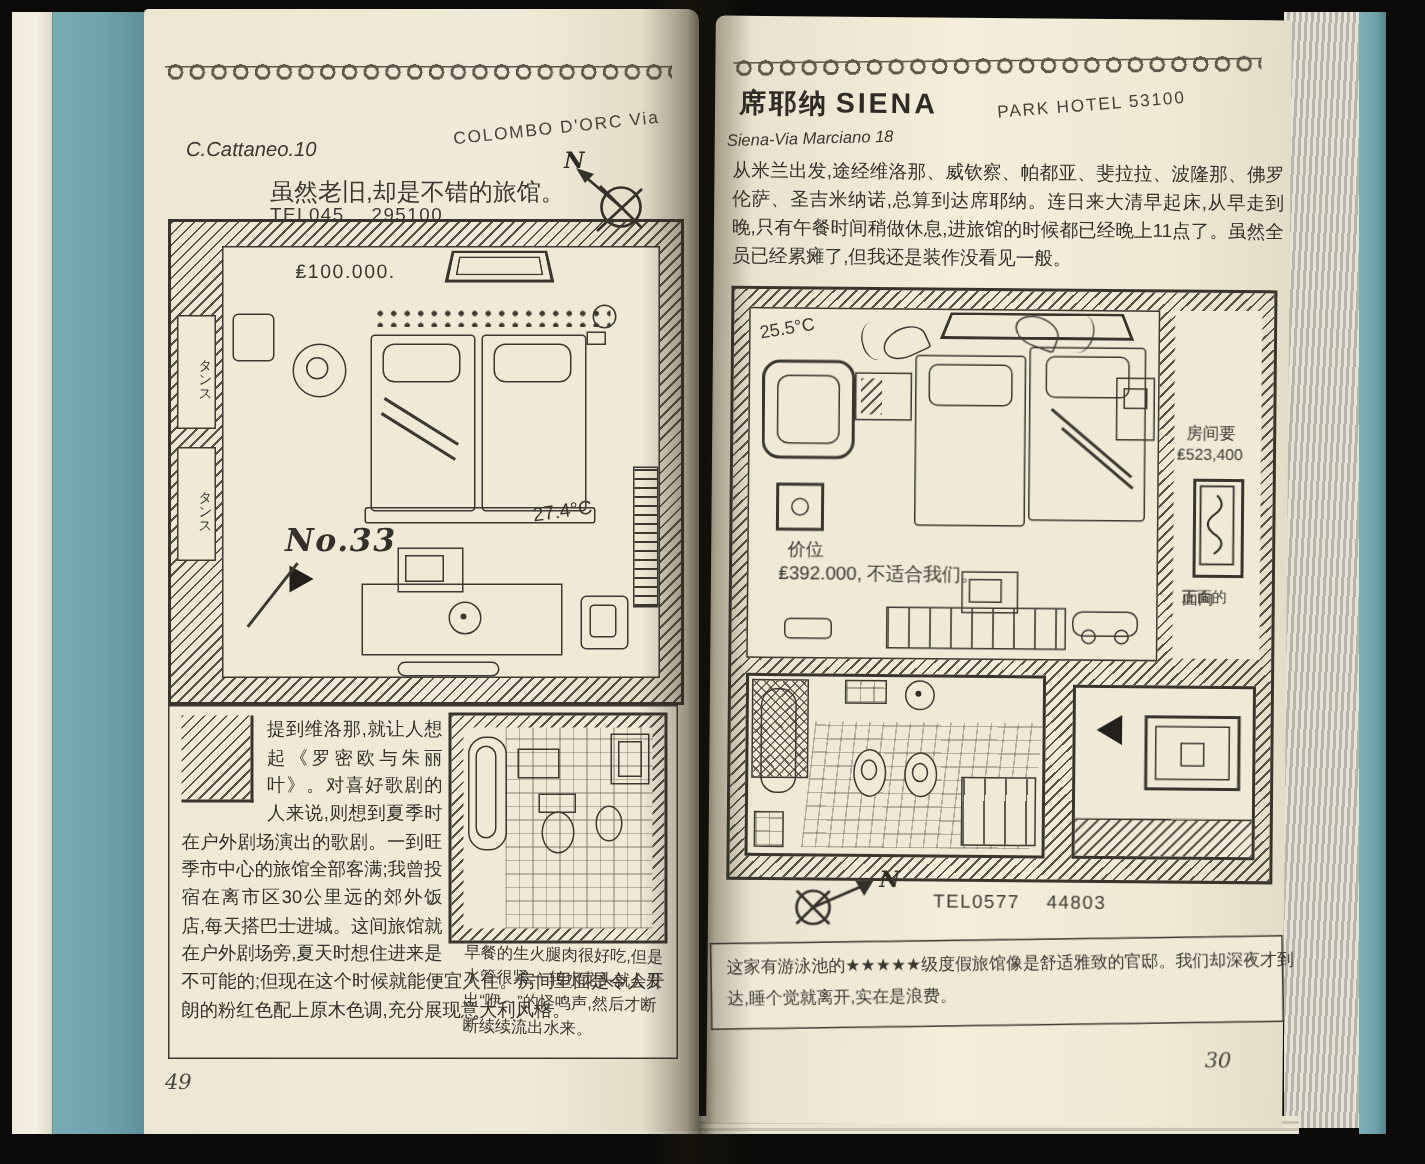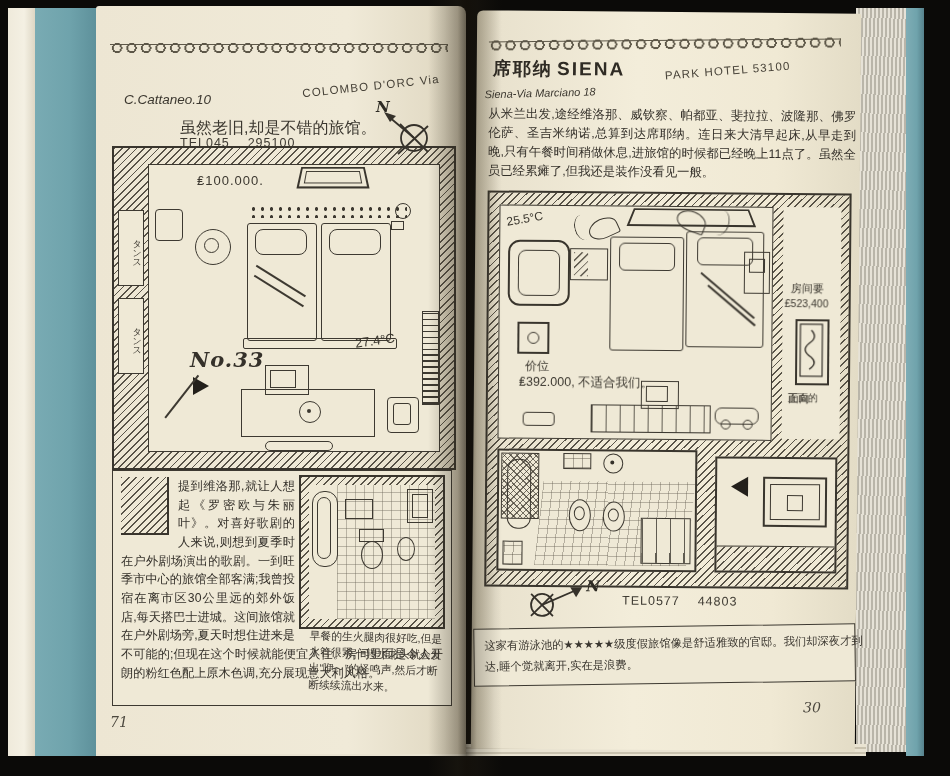--- a/index.html
+++ b/index.html
@@ -162,21 +162,21 @@
           <div class="abs b" style="left:50px;top:44px;width:23px;height:11px;"></div>
           <div class="abs b" style="left:88px;top:52px;width:16px;height:22px;border-radius:50%;"></div>
           <div class="abs b" style="right:2px;top:4px;width:24px;height:32px;">
             <div class="abs b" style="left:4px;top:4px;right:4px;bottom:4px;"></div>
           </div>
         </div>
       </div>
       <div class="abs note" style="left:196px;top:158px;width:138px;transform:rotate(1.5deg);">早餐的生火腿肉很好吃,但是水管很紧,一转水龙头就会发出“咿～”的怪鸣声,然后才断断续续流出水来。</div>
     </div>
 
-    <div class="abs pagenum" style="left:14px;top:708px;">71</div>
+    <div class="abs pagenum" style="left:14px;top:708px;">49</div>
   </section>
 
   <section class="page right-page">
     <div class="loops" style="left:12px;top:24px;width:352px;transform:rotate(-1deg);"></div>
 
     <div class="abs title" style="left:16px;top:46px;">
       <span class="t-cn" style="font-size:18px;">席耶纳</span>&nbsp;<span class="t-en" style="font-size:19px;">SIENA</span>
     </div>
     <div class="abs hotel-sub" style="left:188px;top:52px;transform:rotate(-5deg);">PARK HOTEL 53100</div>
     <div class="abs addr" style="left:8px;top:76px;font-size:11px;transform:rotate(-2deg);">Siena-Via Marciano 18</div>

